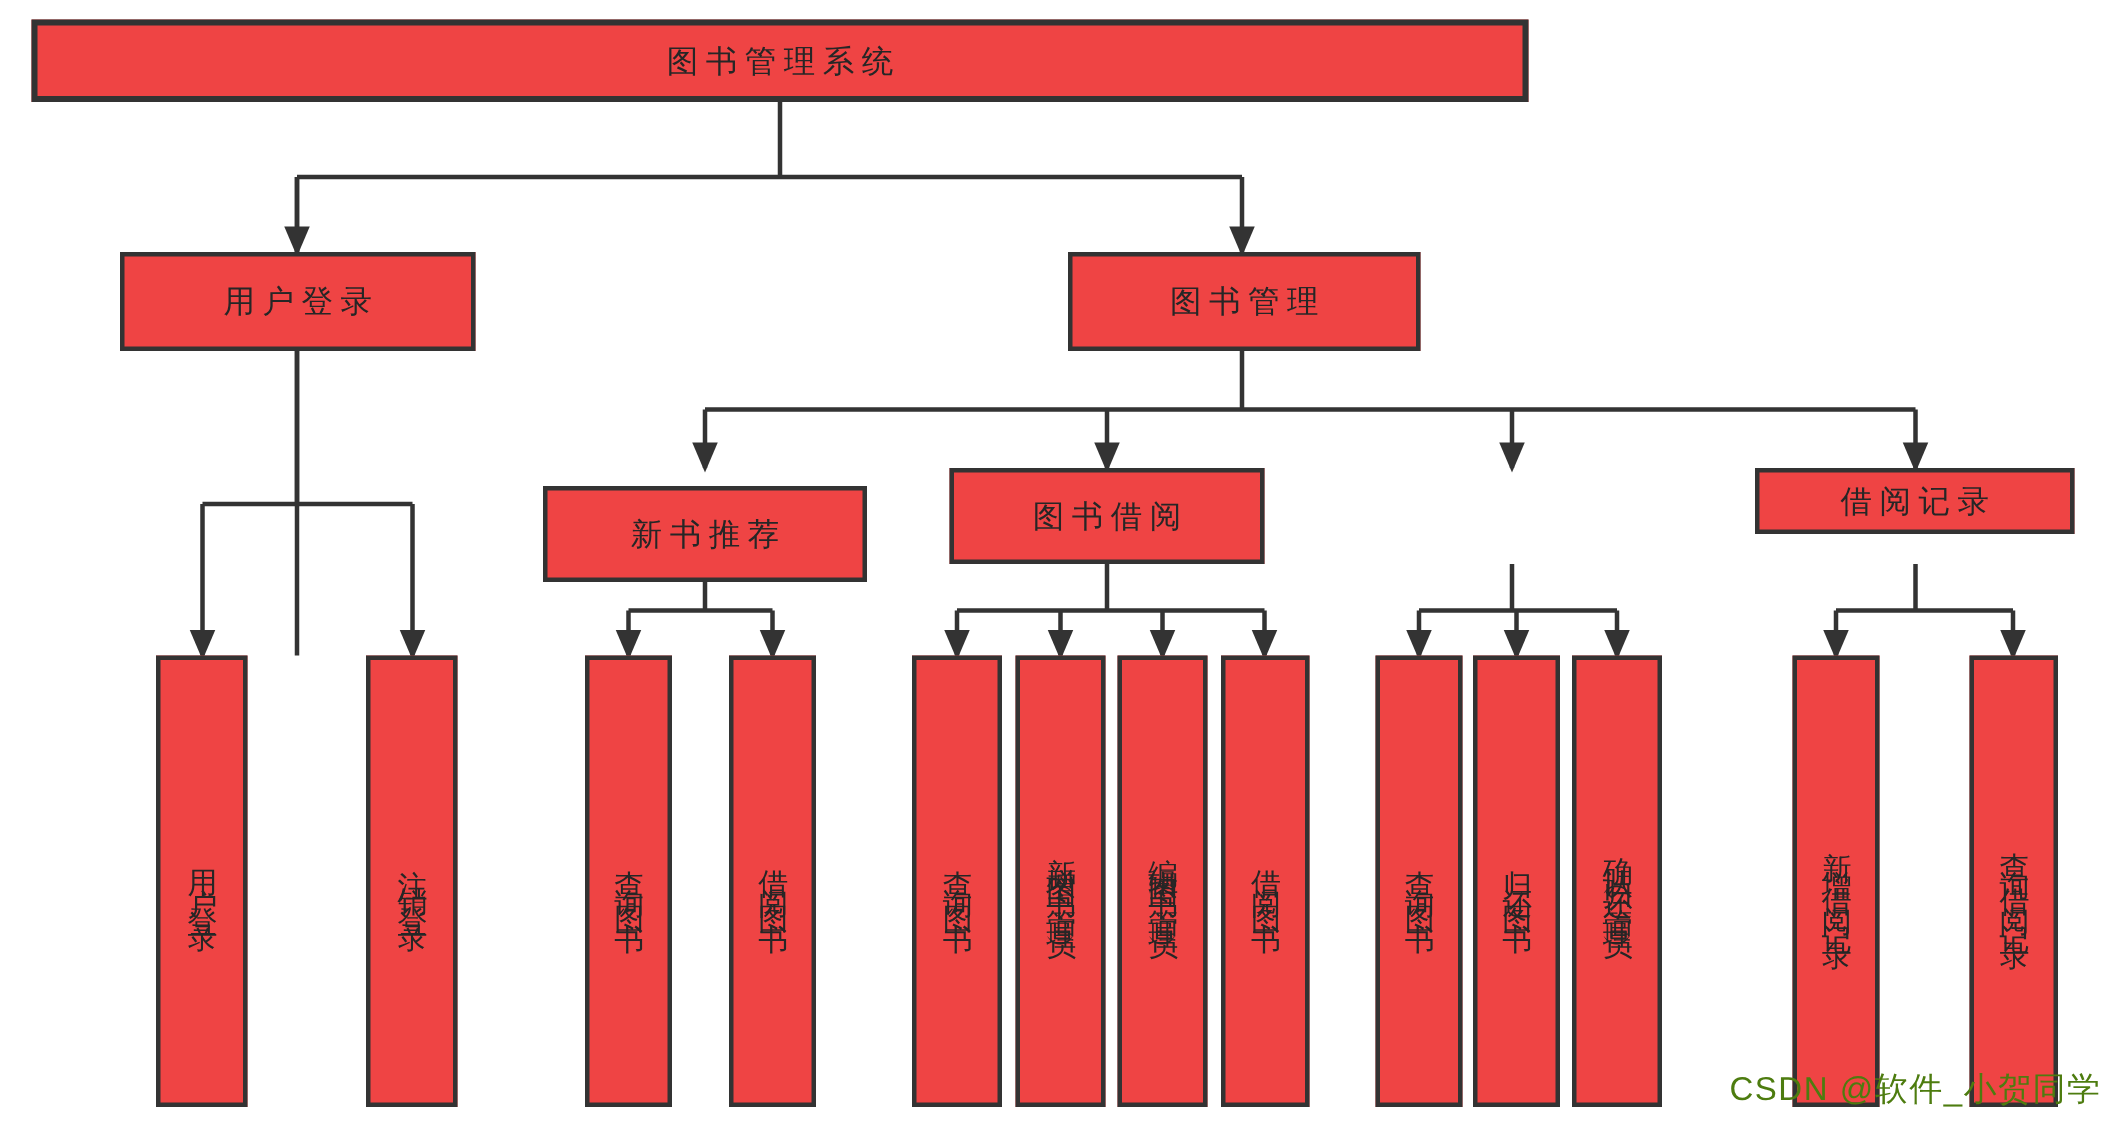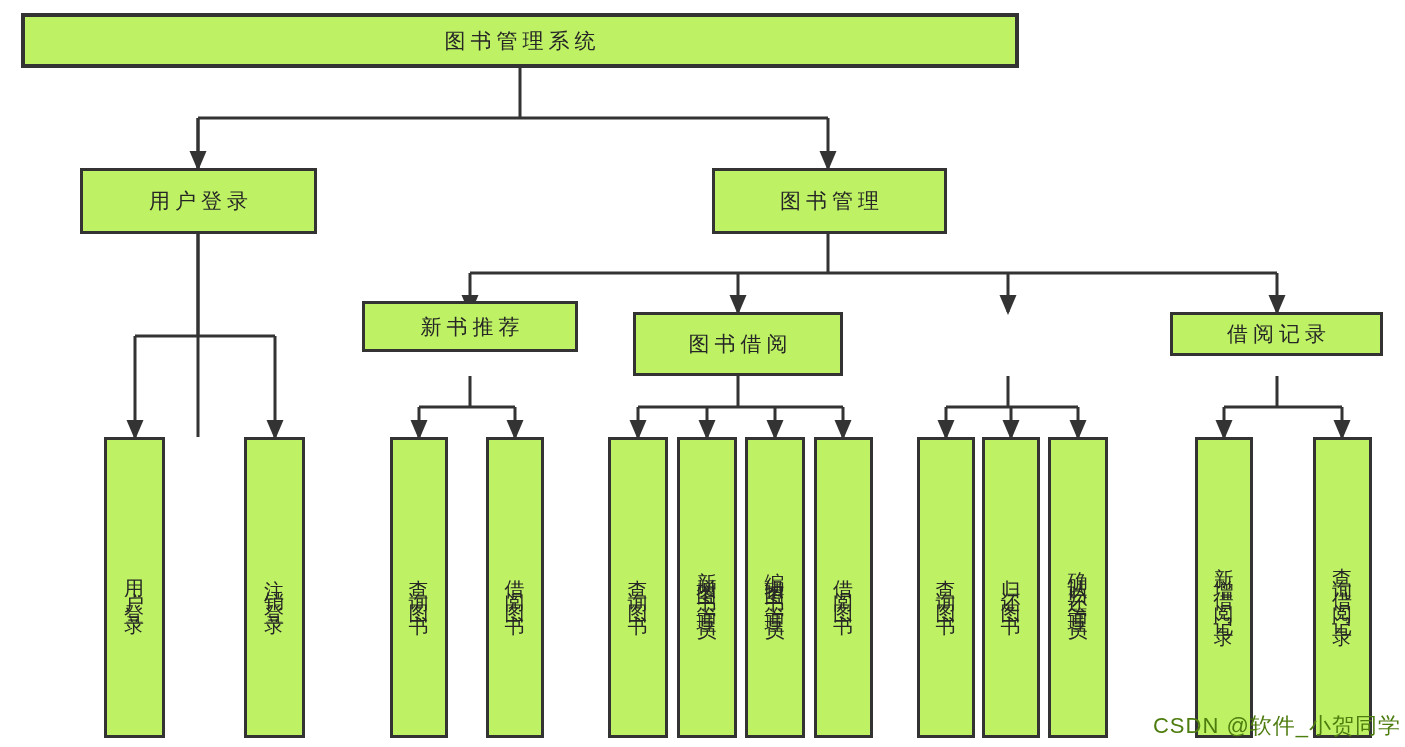--- a/index.html
+++ b/index.html
@@ -14,21 +14,21 @@
   .lines {
     position: absolute;
     left: 0; top: 0;
     width: 1405px; height: 747px;
     z-index: 0;
     pointer-events: none;
   }
   .box {
     position: absolute;
     box-sizing: border-box;
-    background: #bef264;
+    background: #ef4444;
     border: 3px solid #333333;
     display: flex;
     align-items: center;
     justify-content: center;
     z-index: 1;
     color: #262626;
   }
   .box.root { border-width: 4px; }
   .box.h span {
     font-size: 21px;
@@ -105,21 +105,21 @@
     <span>图书管理系统</span>
   </div>
 
   <div class="box h" style="left:80px; top:168px; width:237px; height:66px;">
     <span>用户登录</span>
   </div>
   <div class="box h" style="left:712px; top:168px; width:235px; height:66px;">
     <span>图书管理</span>
   </div>
 
-  <div class="box h" style="left:362px; top:301px; width:216px; height:51px;">
+  <div class="box h" style="left:362px; top:324px; width:216px; height:64px;">
     <span>新书推荐</span>
   </div>
   <div class="box h" style="left:633px; top:312px; width:210px; height:64px;">
     <span>图书借阅</span>
   </div>
   <div class="box h" style="left:1170px; top:312px; width:213px; height:44px;">
     <span>借阅记录</span>
   </div>
 
   <div class="box leaf" style="left:104px; top:437px; width:61px; height:301px;">

